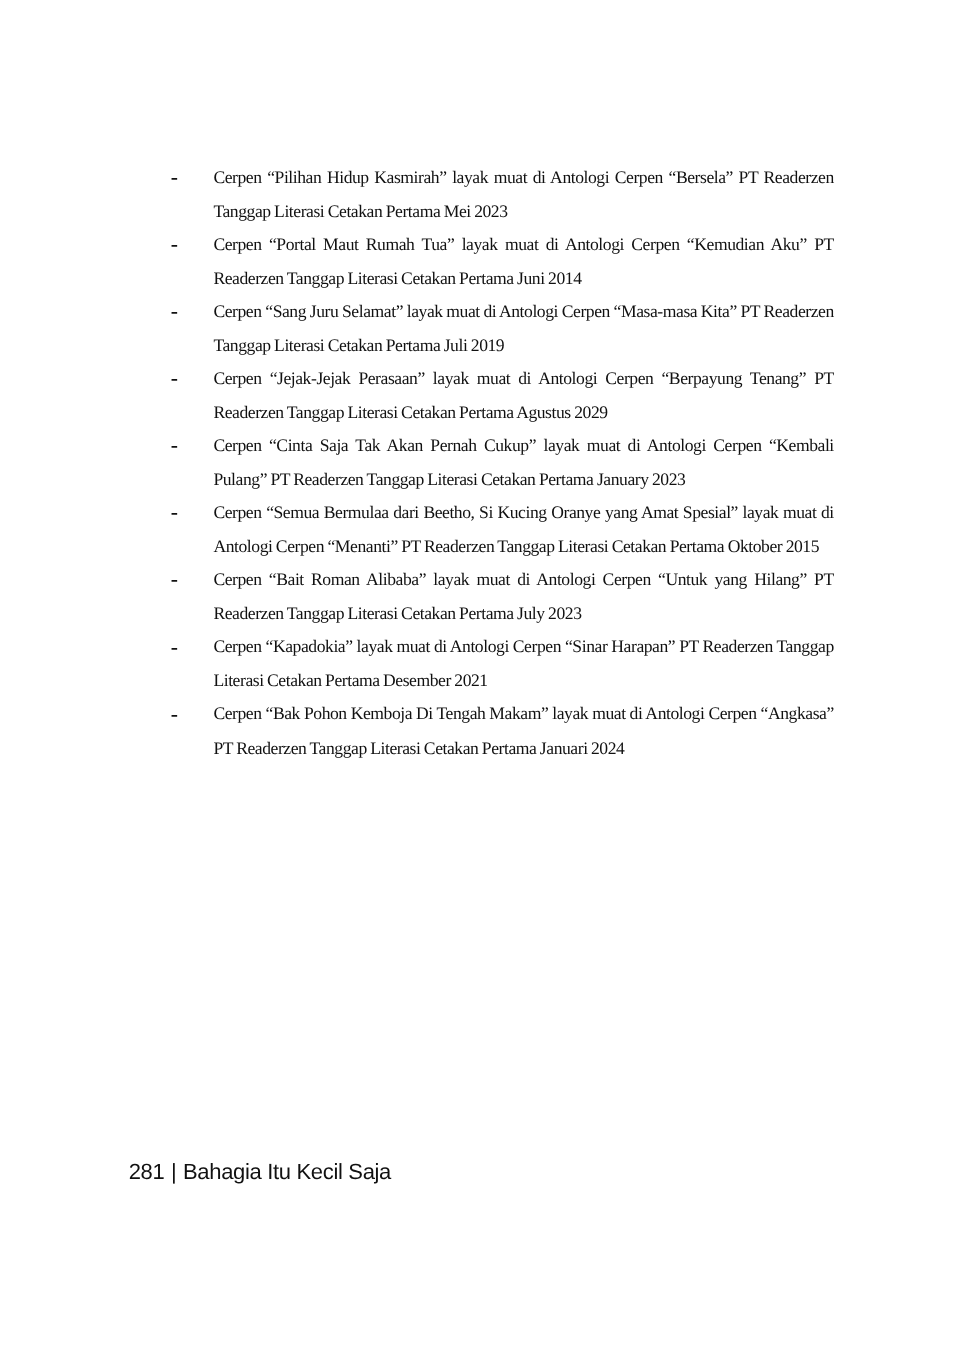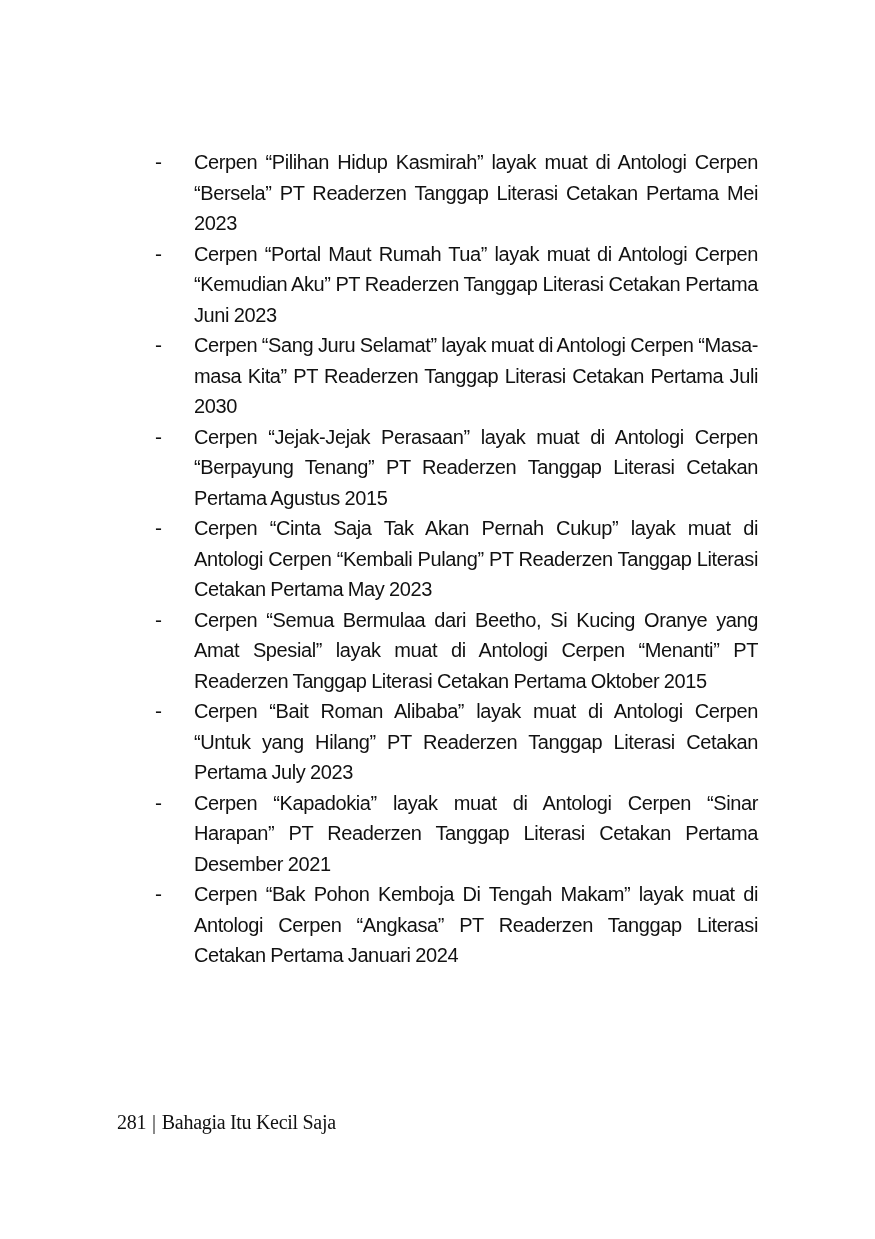--- a/index.html
+++ b/index.html
@@ -31,62 +31,62 @@
     .dash {
       width: 42px;
       flex: 0 0 42px;
       font-size: 21px;
       line-height: 30.5px;
       padding-left: 3px;
       box-sizing: border-box;
     }
     .text {
       flex: 1 1 auto;
-      font-size: 20px;
+      font-size: 16px;
       line-height: 30.5px;
       text-align: justify;
       letter-spacing: -0.4px;
       word-spacing: -0.5px;
+      font-family: Liberation Serif, serif;
     }
     .footer {
       position: absolute;
       left: 117px;
-      top: 1108px;
+      top: 1052px;
       font-size: 20px;
       line-height: 28px;
       letter-spacing: -0.3px;
-      font-family: Liberation Serif, serif;
     }
     .footer .sep {
       padding: 0 6px;
     }
   </style>
 </head>
 <body>
 
 <ul class="list">
   <li class="item">
     <span class="dash">-</span>
     <span class="text">Cerpen “Pilihan Hidup Kasmirah” layak muat di Antologi Cerpen “Bersela” PT Readerzen Tanggap Literasi Cetakan Pertama Mei 2023</span>
   </li>
   <li class="item">
     <span class="dash">-</span>
-    <span class="text">Cerpen “Portal Maut Rumah Tua” layak muat di Antologi Cerpen “Kemudian Aku” PT Readerzen Tanggap Literasi Cetakan Pertama Juni 2023</span>
+    <span class="text">Cerpen “Portal Maut Rumah Tua” layak muat di Antologi Cerpen “Kemudian Aku” PT Readerzen Tanggap Literasi Cetakan Pertama Juni 2014</span>
   </li>
   <li class="item">
     <span class="dash">-</span>
-    <span class="text">Cerpen “Sang Juru Selamat” layak muat di Antologi Cerpen “Masa-masa Kita” PT Readerzen Tanggap Literasi Cetakan Pertama Juli 2030</span>
+    <span class="text">Cerpen “Sang Juru Selamat” layak muat di Antologi Cerpen “Masa-masa Kita” PT Readerzen Tanggap Literasi Cetakan Pertama Juli 2019</span>
   </li>
   <li class="item">
     <span class="dash">-</span>
-    <span class="text">Cerpen “Jejak-Jejak Perasaan” layak muat di Antologi Cerpen “Berpayung Tenang” PT Readerzen Tanggap Literasi Cetakan Pertama Agustus 2015</span>
+    <span class="text">Cerpen “Jejak-Jejak Perasaan” layak muat di Antologi Cerpen “Berpayung Tenang” PT Readerzen Tanggap Literasi Cetakan Pertama Agustus 2029</span>
   </li>
   <li class="item">
     <span class="dash">-</span>
-    <span class="text">Cerpen “Cinta Saja Tak Akan Pernah Cukup” layak muat di Antologi Cerpen “Kembali Pulang” PT Readerzen Tanggap Literasi Cetakan Pertama May 2023</span>
+    <span class="text">Cerpen “Cinta Saja Tak Akan Pernah Cukup” layak muat di Antologi Cerpen “Kembali Pulang” PT Readerzen Tanggap Literasi Cetakan Pertama January 2023</span>
   </li>
   <li class="item">
     <span class="dash">-</span>
     <span class="text">Cerpen “Semua Bermulaa dari Beetho, Si Kucing Oranye yang Amat Spesial” layak muat di Antologi Cerpen “Menanti” PT Readerzen Tanggap Literasi Cetakan Pertama Oktober 2015</span>
   </li>
   <li class="item">
     <span class="dash">-</span>
     <span class="text">Cerpen “Bait Roman Alibaba” layak muat di Antologi Cerpen “Untuk yang Hilang” PT Readerzen Tanggap Literasi Cetakan Pertama July 2023</span>
   </li>
   <li class="item">

